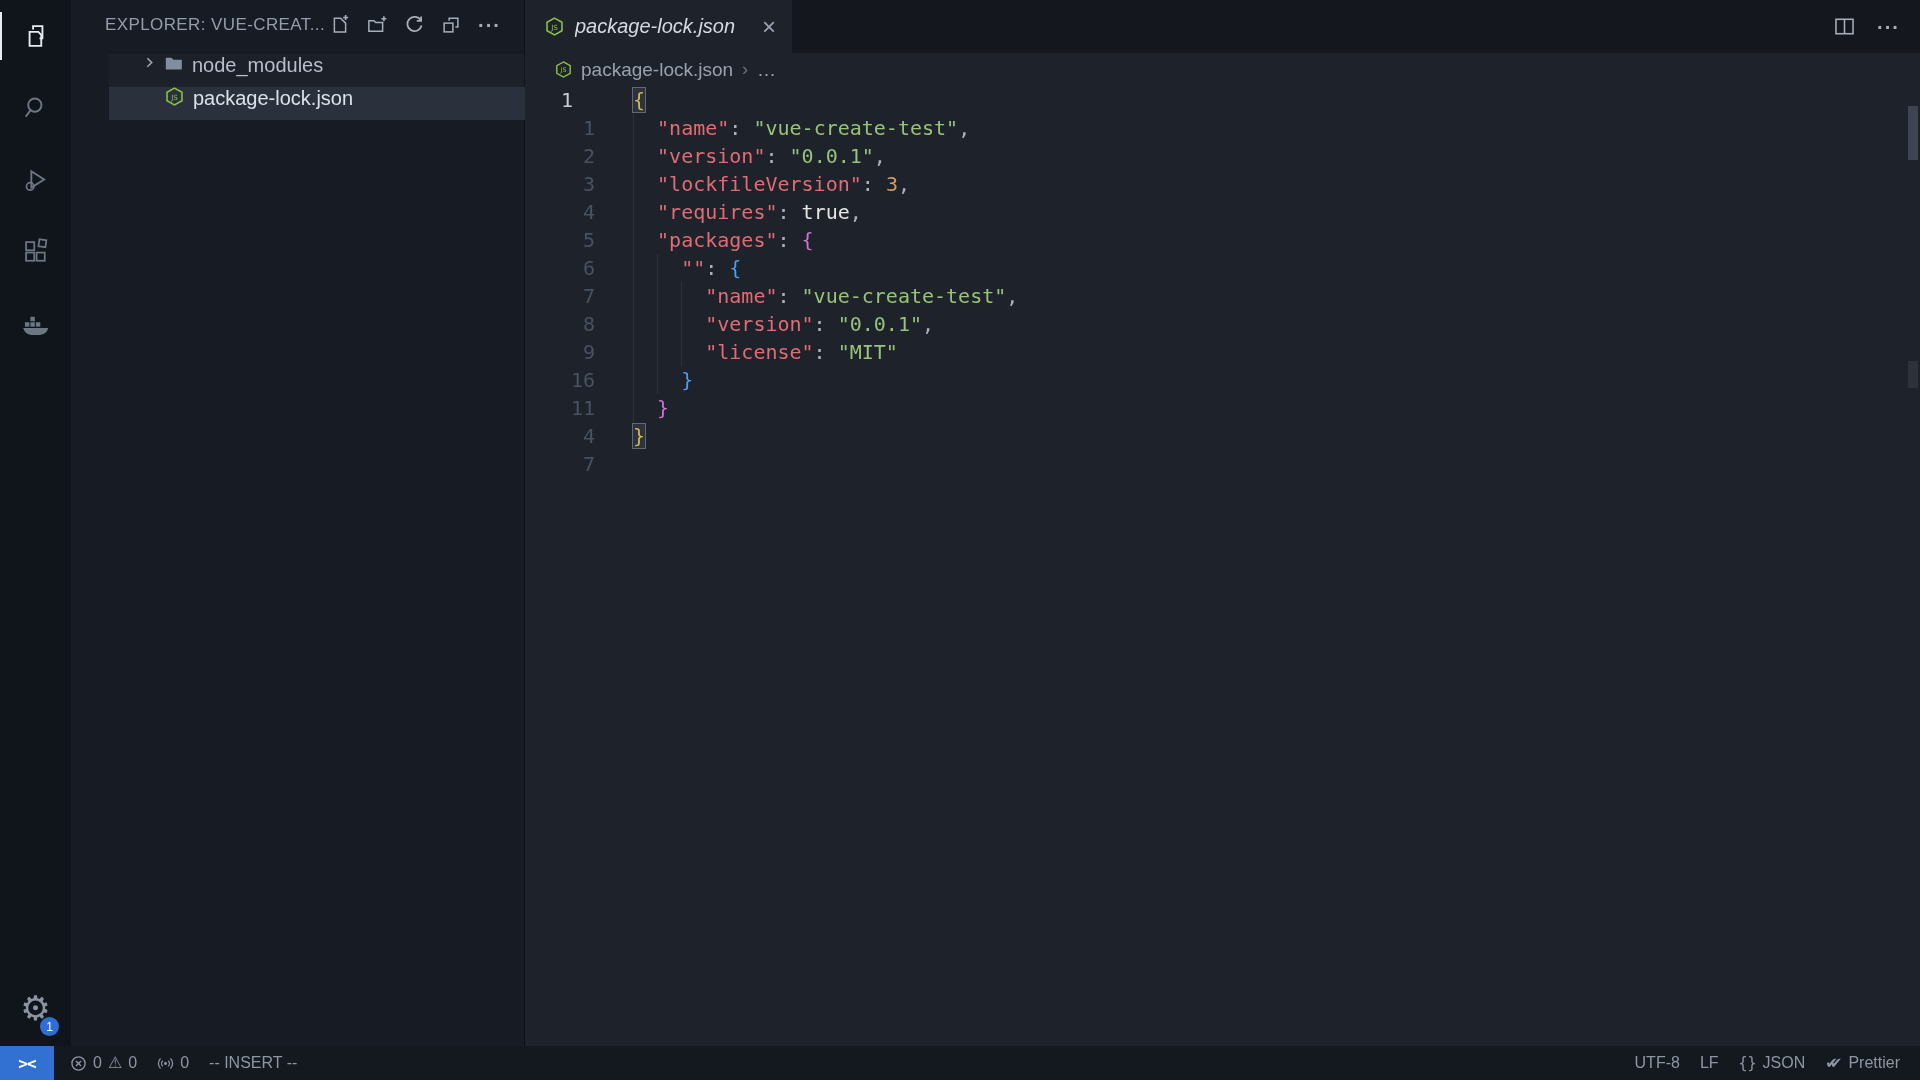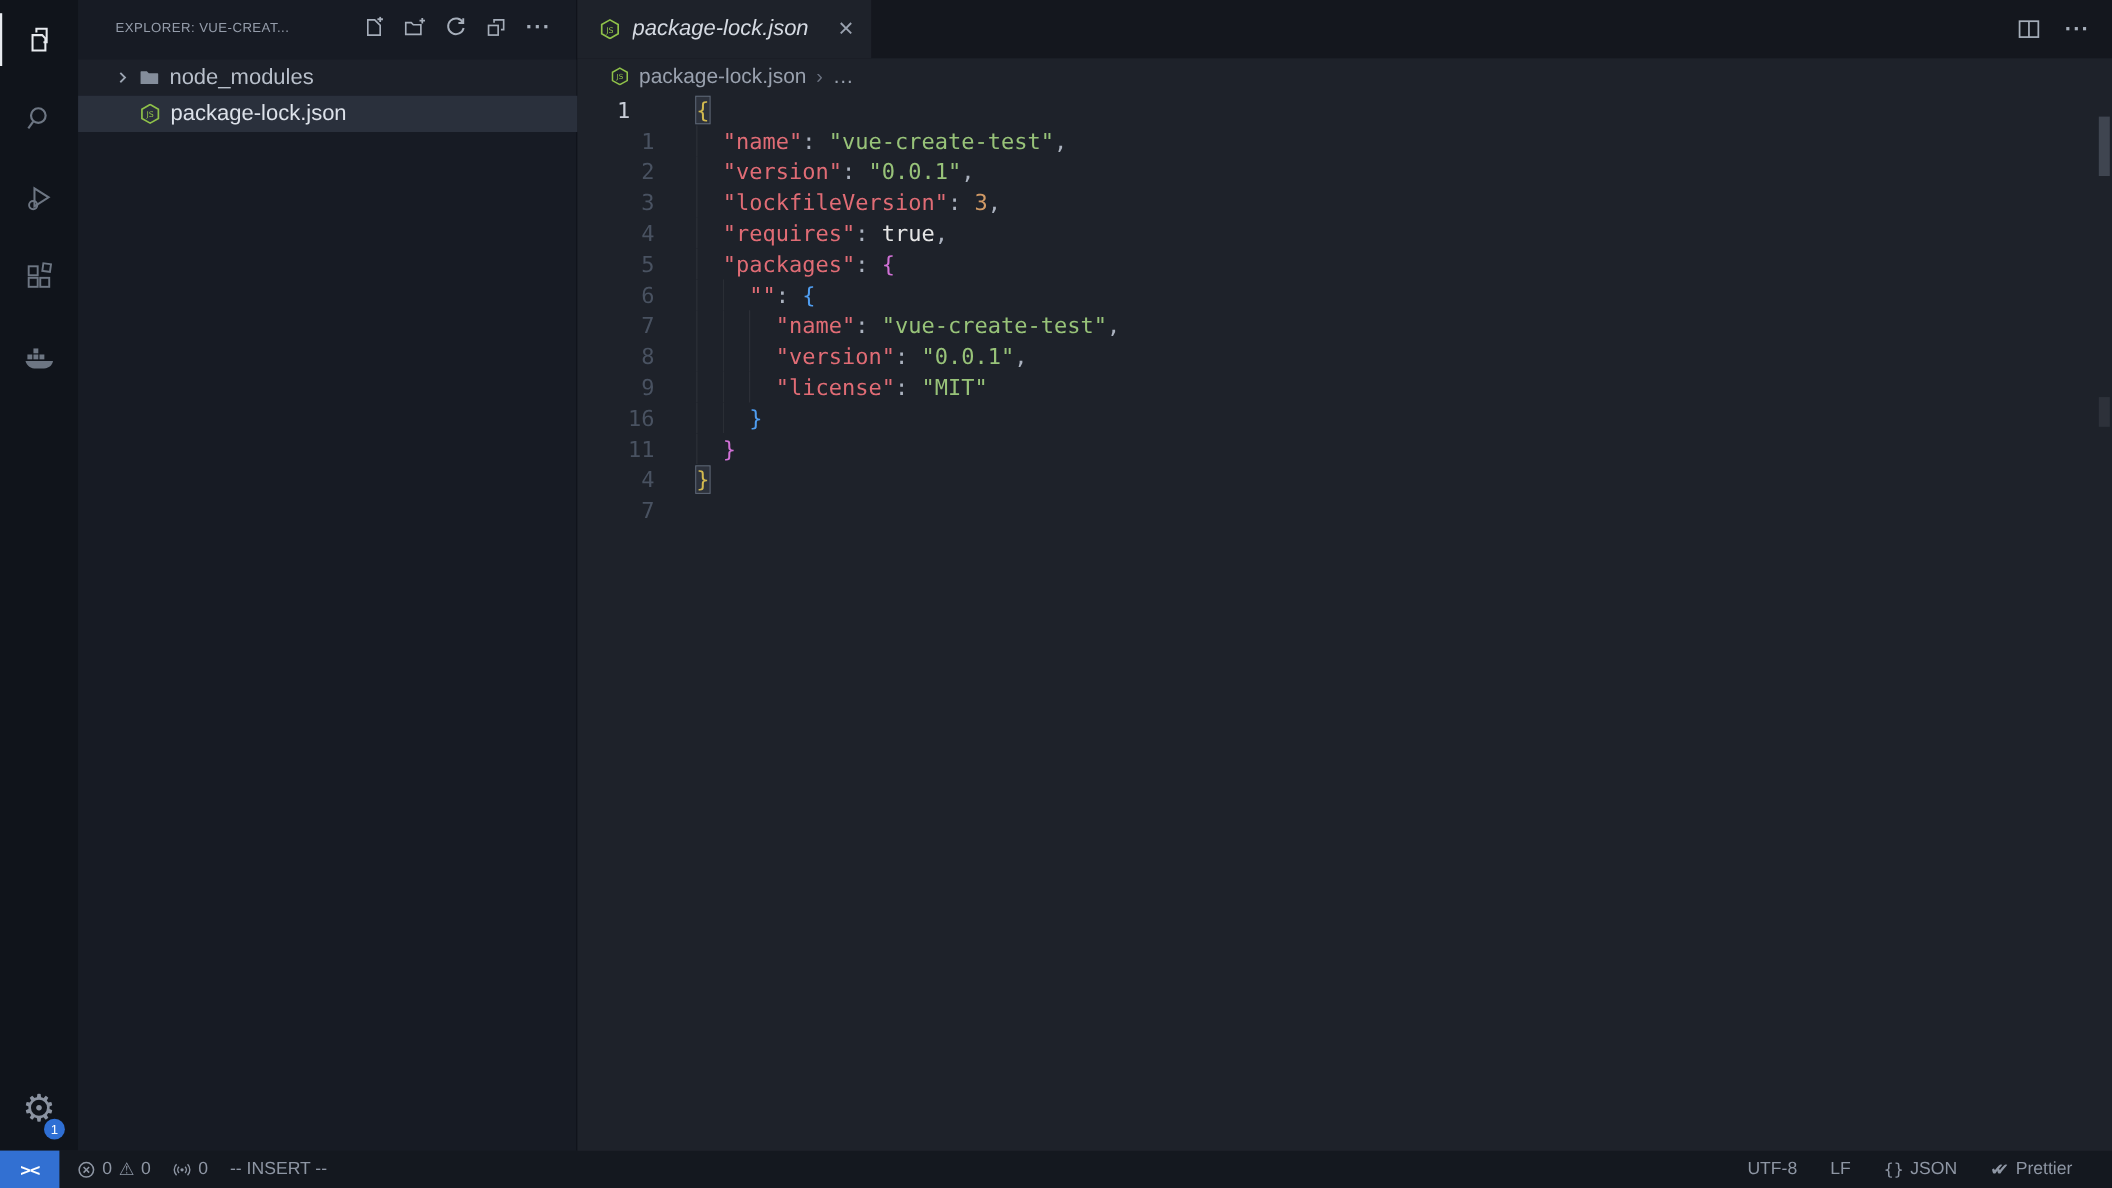--- a/index.html
+++ b/index.html
@@ -14,26 +14,26 @@
   .ab-item.active::before{content:"";position:absolute;left:0;top:12px;bottom:12px;width:2px;background:#e8ebf0;}
   .ab-item svg{width:28px;height:28px;}
   .ab-spacer{flex:1;}
   .ab-settings{width:71px;height:76px;display:flex;align-items:center;justify-content:center;position:relative;color:#8b93a1;}
   .gear-glyph{font-family:"DejaVu Sans",sans-serif;font-size:34px;line-height:1;}
   .badge{position:absolute;right:12px;bottom:10px;background:#2f6fd4;color:#fff;font-size:12px;min-width:19px;height:19px;border-radius:50%;display:flex;align-items:center;justify-content:center;}
 
   
   .sidebar{width:454px;background:#171b24;display:flex;flex-direction:column;flex:none;box-shadow:inset -1px 0 0 #0d1016;}
   .sidebar-header{height:50px;display:flex;align-items:center;padding:0 24px 0 34px;}
-  .sidebar-title{flex:1;font-size:12px;letter-spacing:.4px;color:#959dab;white-space:nowrap;overflow:hidden;}
+  .sidebar-title{flex:1;font-size:17px;letter-spacing:.4px;color:#959dab;white-space:nowrap;overflow:hidden;}
   .sidebar-actions{display:flex;align-items:center;gap:17px;color:#a6aeba;}
   .sidebar-actions svg{width:20px;height:20px;display:block;}
   .more-glyph{font-size:20px;font-weight:bold;line-height:10px;letter-spacing:1px;color:#a6aeba;}
   .tree{padding-top:4px;}
-  .tree-row{height:33px;display:flex;align-items:center;font-size:20px;color:#b8bfca;}
+  .tree-row{height:33px;display:flex;font-size:20px;color:#b8bfca;margin-left:38px;}
   .row-folder{padding-left:32px;background:rgba(255,255,255,0.025);}
   .row-file{padding-left:56px;}
   .tree-row.selected{background:#2a303c;color:#dce1e9;}
   .tree-row svg{flex:none;}
   .chev{width:17px;height:17px;margin-right:6px;color:#9aa3b0;}
   .tree-ficon{width:19px;height:19px;margin-right:9px;}
 
   
   .editor-col{flex:1;display:flex;flex-direction:column;background:#1e222a;min-width:0;position:relative;}
   .tabbar{height:53px;background:#14171e;display:flex;align-items:stretch;flex:none;}
@@ -68,21 +68,21 @@
   .scroll-thumb{position:absolute;top:20px;right:2px;width:10px;height:54px;background:rgba(125,135,152,0.35);}
   .scroll-mark{position:absolute;top:275px;right:2px;width:10px;height:27px;background:rgba(200,210,225,0.09);}
 
   
   .statusbar{height:34px;background:#14181f;display:flex;align-items:center;color:#8e96a4;font-size:16px;flex:none;}
   .remote{width:54px;height:34px;background:#3270d2;color:#ffffff;display:flex;align-items:center;justify-content:center;font-family:"DejaVu Sans Mono",monospace;font-weight:bold;font-size:16px;letter-spacing:-1px;flex:none;}
   .sb-left{display:flex;align-items:center;gap:20px;margin-left:16px;}
   .sb-group{display:flex;align-items:center;gap:6px;}
   .sb-group svg{width:17px;height:17px;display:block;}
   .warn-glyph{font-family:"DejaVu Sans",sans-serif;font-size:16px;line-height:1;}
-  .sb-right{margin-left:auto;display:flex;align-items:flex-end;gap:30px;padding-right:36px;}
+  .sb-right{margin-left:auto;display:flex;align-items:flex-end;gap:20px;padding-right:20px;}
   .braces-glyph{font-family:"DejaVu Sans Mono",monospace;font-size:15px;}
   .checks{font-family:"DejaVu Sans",sans-serif;letter-spacing:-8px;padding-right:8px;font-size:15px;}
 </style>
 </head>
 <body>
 
 <svg width="0" height="0" style="position:absolute" aria-hidden="true">
   <defs>
     <symbol id="i-json" viewBox="0 0 16 16">
       <polygon points="8,0.9 14.3,4.4 14.3,11.6 8,15.1 1.7,11.6 1.7,4.4" fill="none" stroke="#8fc149" stroke-width="1.3"></polygon>

